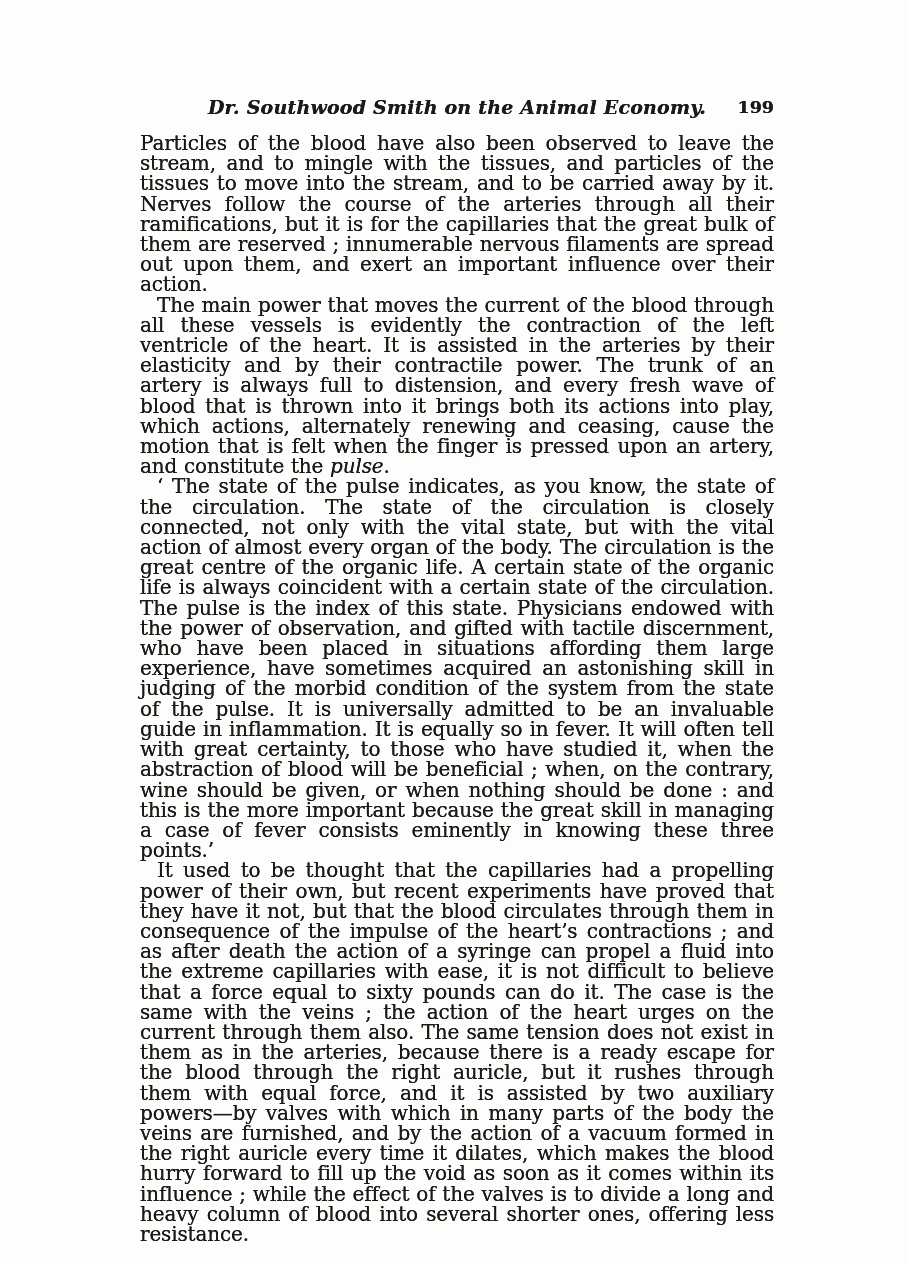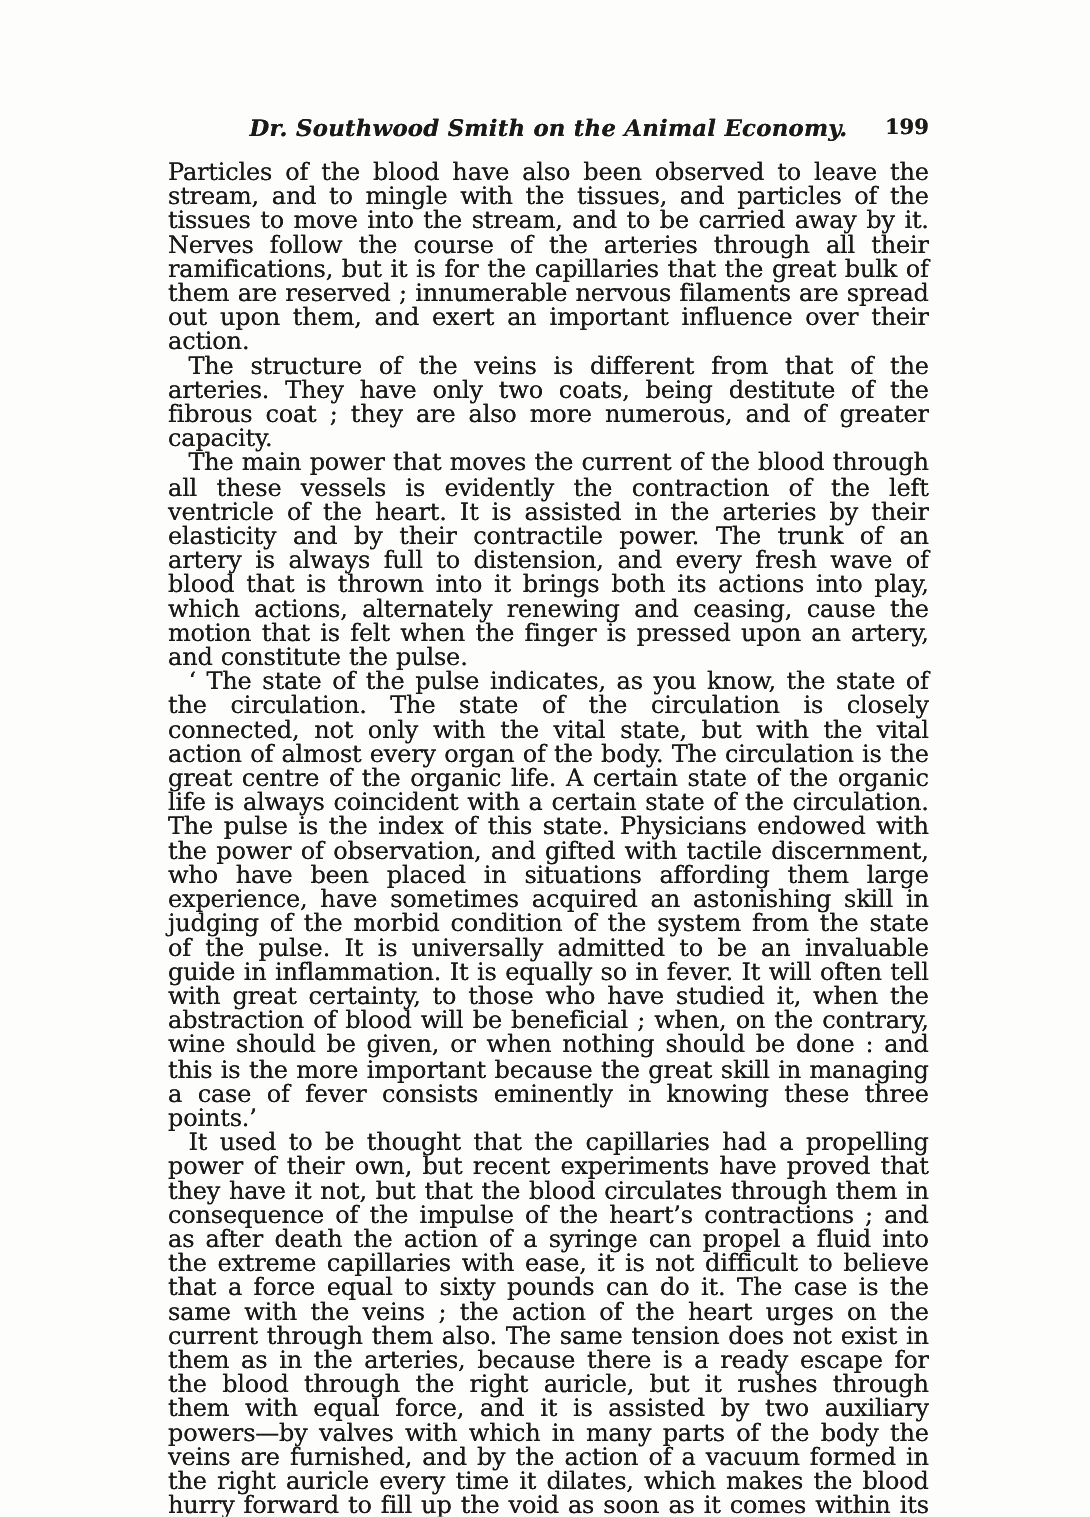--- a/index.html
+++ b/index.html
@@ -52,32 +52,32 @@
     line-height: 20.2px;
     text-align: justify;
     letter-spacing: -0.15px;
     word-spacing: 0.6px;
     text-shadow: 0 0 0.45px var(--ink, #1c1a18);
   }
   .page-body p.indent {
     text-indent: 17px;
   }
   .seg-italic {
+    font-style: italic;
   }
 </style>
 </head>
 <body>
 
 <div class="page">
   <div class="content">
     <header class="page-header">
       <span class="running-title">Dr. Southwood Smith on the Animal Economy.</span>
       <span class="page-number">199</span>
     </header>
     <main class="page-body">
         <p><span>Particles of the blood have also been observed to leave the stream, and to mingle with the tissues, and particles of the tissues to move into the stream, and to be carried away by it.  Nerves follow the course of the arteries through all their ramifications, but it is for the capillaries that the great bulk of them are reserved ; innumerable nervous filaments are spread out upon them, and exert an important influence over their action.</span></p>
-        <p class="indent"><span>The structure of the veins is different from that of the arteries. They have only two coats, being destitute of the fibrous coat ; they are also more numerous, and of greater capacity.</span></p>
         <p class="indent"><span>The main power that moves the current of the blood through all these vessels is evidently the contraction of the left ventricle of the heart.  It is assisted in the arteries by their elasticity and by their contractile power.  The trunk of an artery is always full to distension, and every fresh wave of blood that is thrown into it brings both its actions into play, which actions, alternately renewing and ceasing, cause the motion that is felt when the finger is pressed upon an artery, and constitute the </span><span class="seg-italic">pulse</span><span>.</span></p>
         <p class="indent"><span>‘ The state of the pulse indicates, as you know, the state of the circulation.  The state of the circulation is closely connected, not only with the vital state, but with the vital action of almost every organ of the body.  The circulation is the great centre of the organic life.  A certain state of the organic life is always coincident with a certain state of the circulation.  The pulse is the index of this state.  Physicians endowed with the power of observation, and gifted with tactile discernment, who have been placed in situations affording them large experience, have sometimes acquired an astonishing skill in judging of the morbid condition of the system from the state of the pulse.  It is universally admitted to be an invaluable guide in inflammation. It is equally so in fever.  It will often tell with great certainty, to those who have studied it, when the abstraction of blood will be beneficial ;  when, on the contrary, wine should be given, or when nothing should be done :  and this is the more important because the great skill in managing a case of fever consists eminently in knowing these three points.’</span></p>
         <p class="indent"><span>It used to be thought that the capillaries had a propelling power of their own, but recent experiments have proved that they have it not, but that the blood circulates through them in consequence of the impulse of the heart’s contractions ; and as after death the action of a syringe can propel a fluid into the extreme capillaries with ease, it is not difficult to believe that a force equal to sixty pounds can do it.  The case is the same with the veins ; the action of the heart urges on the current through them also.  The same tension does not exist in them as in the arteries, because there is a ready escape for the blood through the right auricle, but it rushes through them with equal force, and it is assisted by two auxiliary powers—by valves with which in many parts of the body the veins are furnished, and by the action of a vacuum formed in the right auricle every time it dilates, which makes the blood hurry forward to fill up the void as soon as it comes within its influence ;  while the effect of the valves is to divide a long and heavy column of blood into several shorter ones, offering less resistance.</span></p>
       </main>
   </div>
 </div>
 
 </body></html>

